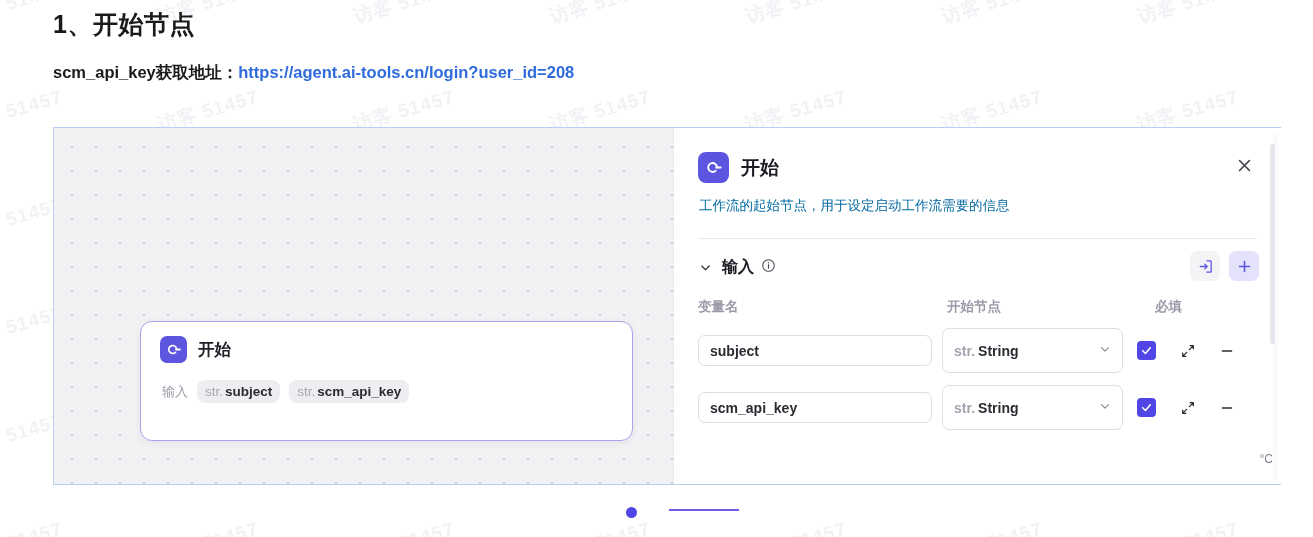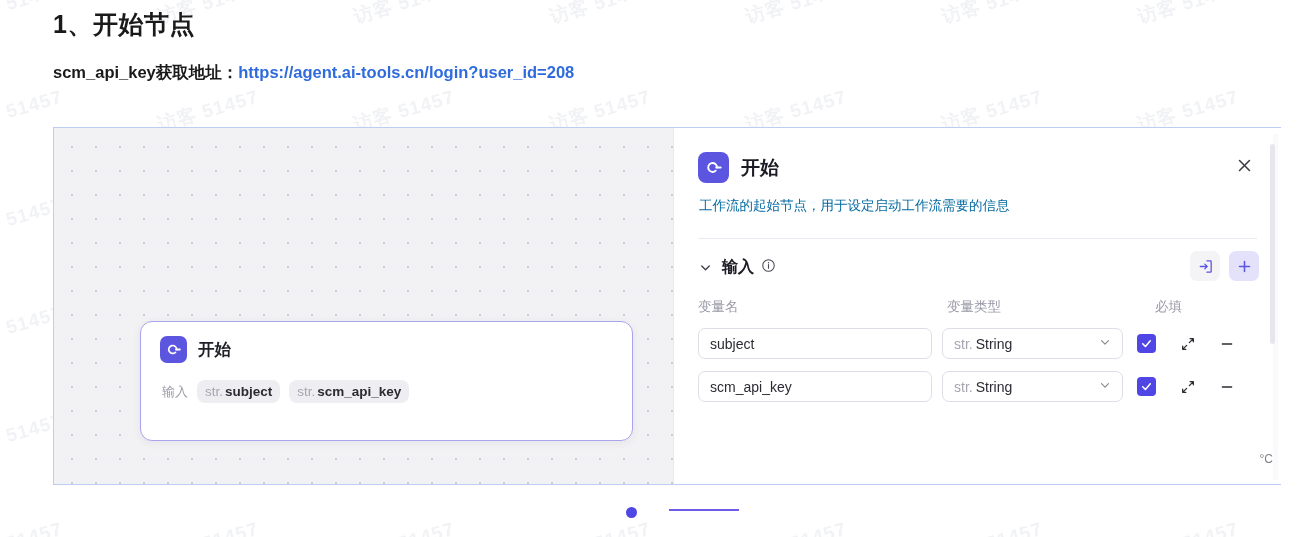--- a/index.html
+++ b/index.html
@@ -79,33 +79,33 @@
   .chev{margin-right:9px;display:flex;align-items:center;}
   .sec-title{font-size:16px;font-weight:700;color:#1c1c24;margin-right:7px;}
   .sec-actions{position:absolute;right:22px;top:12px;display:flex;gap:9px;align-items:center;}
   .act-btn{
     width:30px;height:30px;border-radius:7px;display:flex;align-items:center;
     justify-content:center;cursor:pointer;
   }
   .act-btn.gray{background:#f4f4f7;}
   .act-btn.violet{background:#e4e2fb;}
   
-  .tbl{padding:0 24px;}
+  .tbl{padding:0 24px;font-weight:bold;}
   .thead{display:flex;padding-top:20px;font-size:13.5px;color:#9a9aa8;}
   .th-name{width:249px;}
   .th-type{width:208px;}
   .th-req{flex:1;}
   .row{display:flex;align-items:center;padding-top:12px;}
   .inp{
     width:239px;height:31px;border:1px solid #dedee6;border-radius:7px;background:#fff;
     display:flex;align-items:center;padding:0 11px;box-sizing:border-box;
     font-size:14px;color:#2b2b33;margin-right:10px;
   }
   .sel{
-    width:185px;height:31px;border:1px solid #dedee6;border-radius:7px;background:#fff;
+    width:185px;height:45px;border:1px solid #dedee6;border-radius:7px;background:#fff;
     display:flex;align-items:center;justify-content:space-between;padding:0 10px 0 11px;
     box-sizing:border-box;font-size:14px;color:#2b2b33;margin-right:14px;
   }
   .sel .pre{color:#a6a6b2;margin-right:3px;}
   .cbx{
     width:19px;height:19px;border-radius:4px;background:#4f46e5;
     display:flex;align-items:center;justify-content:center;margin-right:22px;cursor:pointer;
   }
   .ico-btn{width:20px;height:20px;display:flex;align-items:center;justify-content:center;
            cursor:pointer;margin-right:20px;}
@@ -245,21 +245,21 @@
           <svg width="17" height="17" viewBox="0 0 24 24">
             <path d="M12 5 V19 M5 12 H19" stroke="#5b55e0" stroke-width="2.2" stroke-linecap="round"></path>
           </svg>
         </span>
       </span>
     </div>
 
     <div class="tbl">
       <div class="thead">
         <span class="th-name">变量名</span>
-        <span class="th-type">变量类型</span>
+        <span class="th-type">开始节点</span>
         <span class="th-req">必填</span>
       </div>
 
       <div class="row">
         <span class="inp">subject</span>
         <span class="sel">
           <span>
             <span class="pre">str.</span><span>String</span>
           </span>
           <span>

